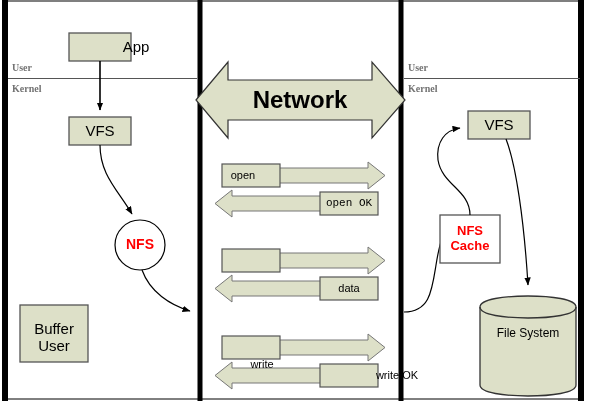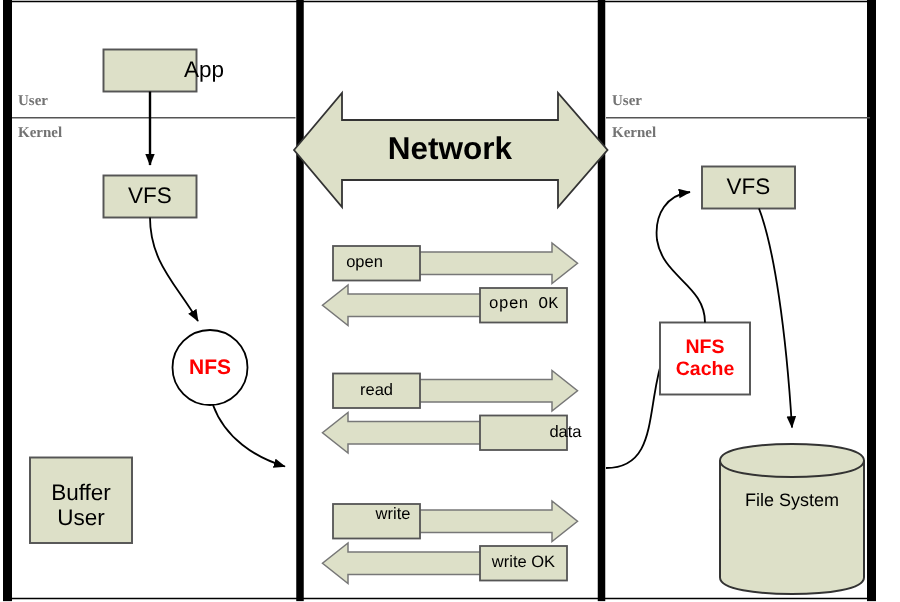--- a/index.html
+++ b/index.html
@@ -5,21 +5,21 @@
   html,body{margin:0;padding:0;background:#ffffff;}
   body{font-family:"Liberation Sans", sans-serif;}
   #stage{position:relative;width:600px;height:401px;background:#ffffff;overflow:hidden;}
   #stage svg{position:absolute;left:0;top:0;}
   .lbl{position:absolute;display:flex;align-items:center;justify-content:center;
        text-align:center;line-height:1.12;pointer-events:none;}
   .boxlabel{font-size:15px;color:#000;}
   .smalllabel{font-size:11px;color:#000;}
   .redlabel{font-size:14px;color:#ff0000;font-weight:bold;}
   .redlabel.sm{font-size:13px;}
-  .netlabel{font-size:21px;font-weight:bold;color:#000;}
+  .netlabel{font-size:24px;font-weight:bold;color:#000;}
   .zonelabel{font-size:10px;font-weight:bold;color:#737373;font-family:Liberation Serif, serif;}
   .fslabel{font-size:12px;color:#000;}
 </style>
 </head>
 <body>
 
 <div id="stage">
 
   <svg width="600" height="401" viewBox="0 0 600 401">
     <defs>
@@ -90,24 +90,23 @@
   <div class="lbl redlabel" style="left:115px;top:231px;width:50px;height:28px;">NFS</div>
   <div class="lbl boxlabel" style="left:20px;top:305px;width:68px;height:65px;flex-direction:column;">
     <span>Buffer</span>
     <span>User</span>
   </div>
 
   <div class="lbl netlabel" style="left:228px;top:85px;width:144px;height:30px;">Network</div>
 
   <div class="lbl smalllabel" style="left:222px;top:164px;width:42px;height:23px;border-radius:10px;">open</div>
   <div class="lbl smalllabel" style="left:320px;top:192px;width:58px;height:23px;font-family:Liberation Mono, monospace;">open OK</div>
-  <div class="lbl smalllabel" style="left:222px;top:249px;width:58px;height:23px;">read</div>
-  <div class="lbl smalllabel" style="left:320px;top:277px;width:58px;height:23px;margin-left:28px;">data</div>
-  <div class="lbl smalllabel" style="left:222px;top:332px;width:80px;height:23px;">write</div>
-  <div class="lbl smalllabel" style="left:320px;top:364px;width:58px;height:23px;">write OK</div>
+  <div class="lbl smalllabel" style="left:320px;top:277px;width:58px;height:23px;">data</div>
+  <div class="lbl smalllabel" style="left:222px;top:353px;width:80px;height:23px;">write</div>
+  <div class="lbl smalllabel" style="left:320px;top:364px;width:58px;height:23px;padding-left:48px;">write OK</div>
 
   <div class="lbl zonelabel" style="left:408px;top:60px;width:60px;height:16px;justify-content:flex-start;">User</div>
   <div class="lbl zonelabel" style="left:408px;top:81px;width:60px;height:16px;justify-content:flex-start;">Kernel</div>
 
   <div class="lbl boxlabel" style="left:468px;top:111px;width:62px;height:28px;">VFS</div>
   <div class="lbl redlabel sm" style="left:440px;top:215px;width:60px;height:48px;flex-direction:column;">
     <span>NFS</span>
     <span>Cache</span>
   </div>
   <div class="lbl fslabel" style="left:480px;top:314px;width:96px;height:40px;">File System</div>

